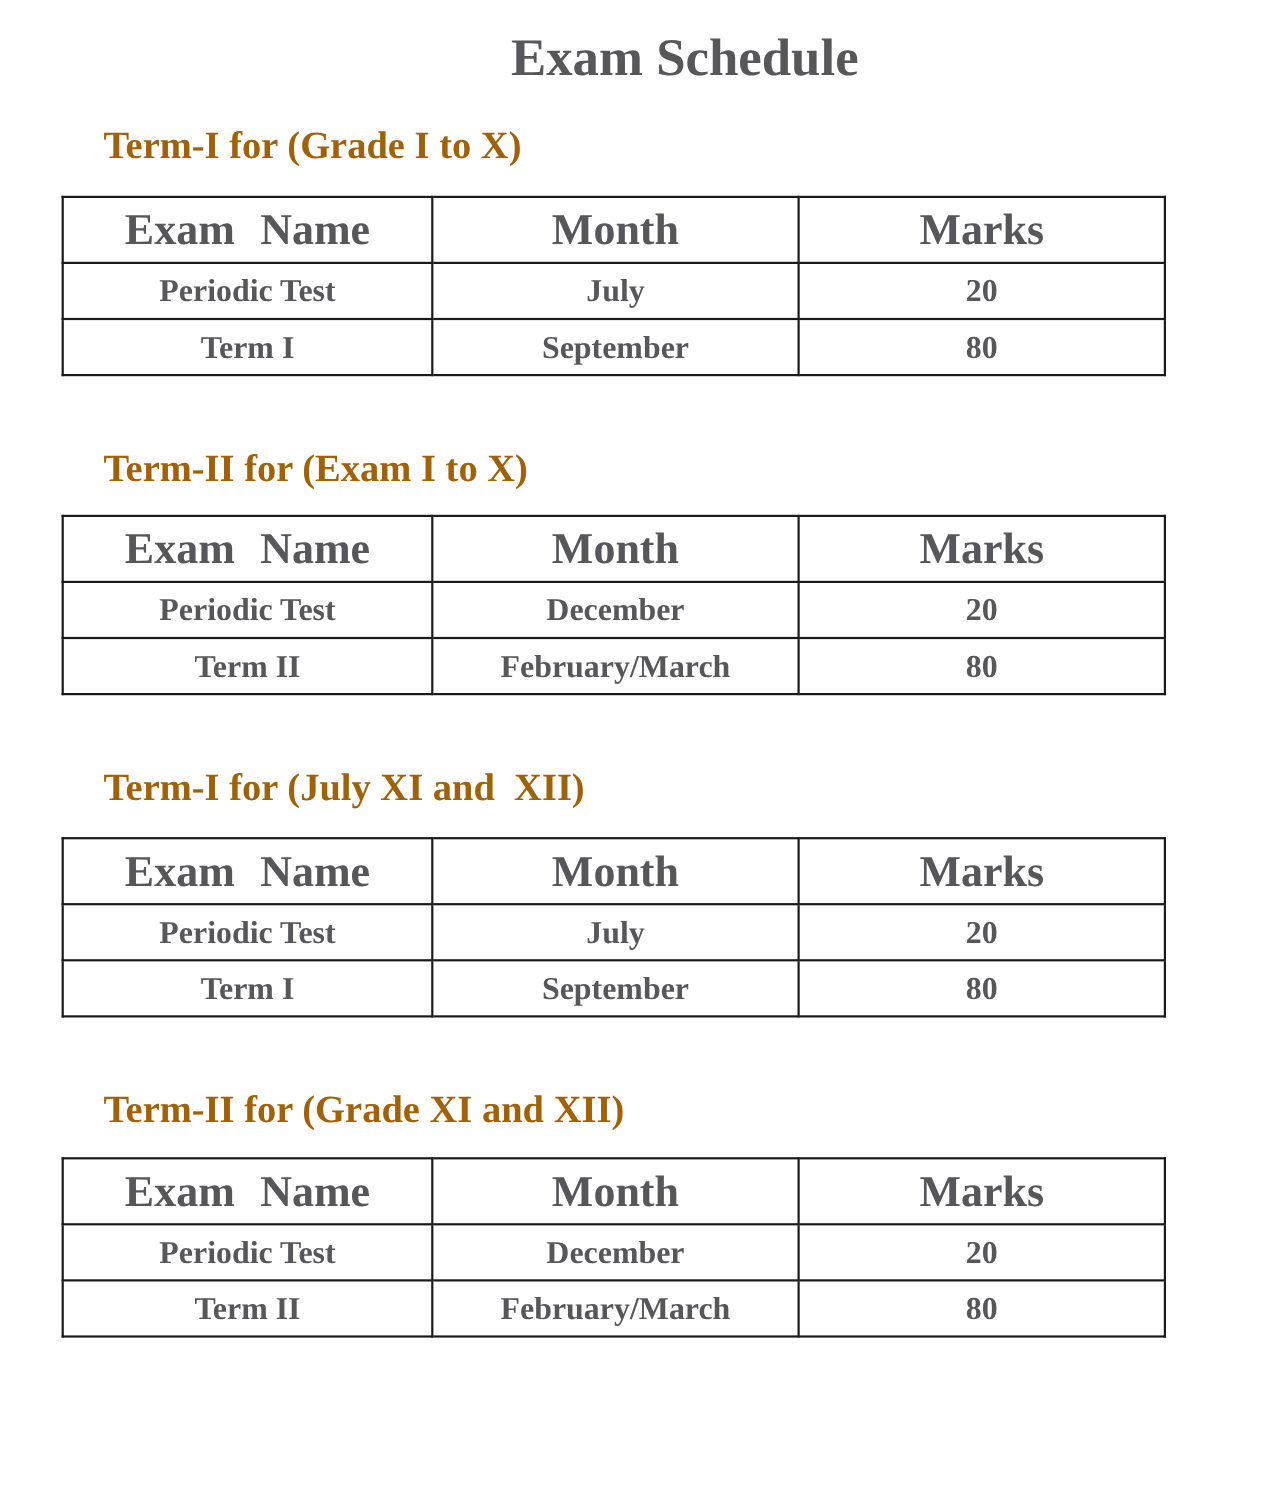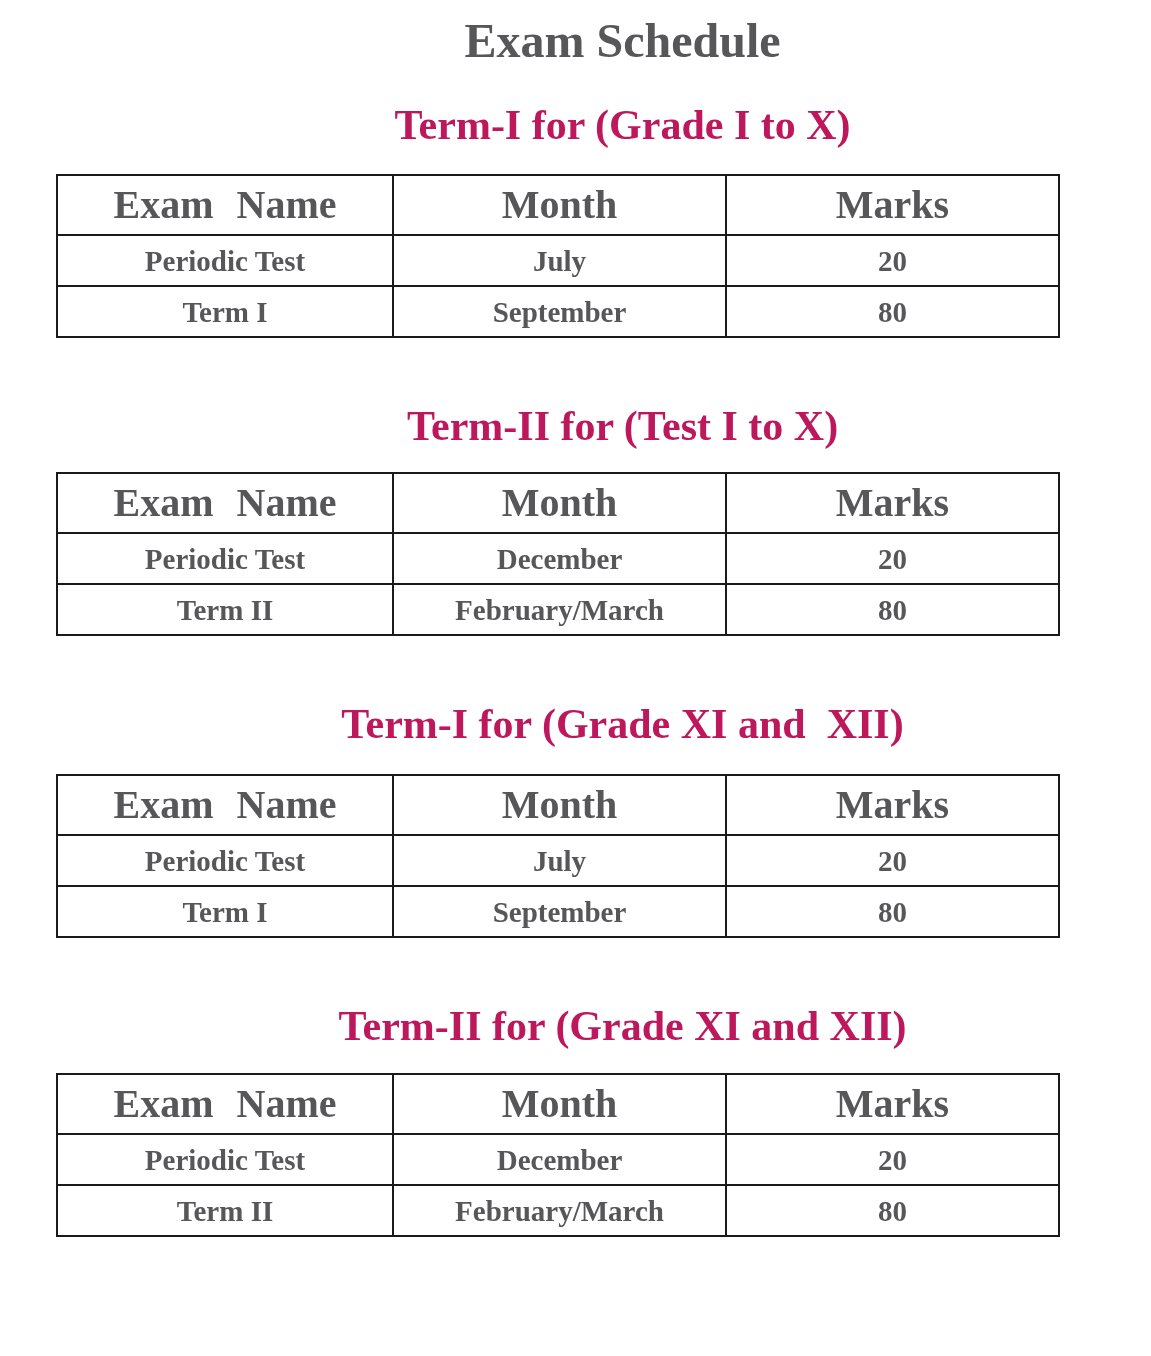--- a/index.html
+++ b/index.html
@@ -7,39 +7,39 @@
     width: 1151px;
     background: #ffffff;
   }
   body {
     height: 1356px;
     overflow: hidden;
     font-family: "Liberation Serif", serif;
     color: #57575a;
   }
   .doc {
-    padding-top: 12px;
+    padding-top: 24px;
   }
   
   .doc-title {
     margin-left: 94px;
     text-align: center;
     font-size: 48px;
     line-height: 1.2;
     font-weight: bold;
     color: #57575a;
     white-space: pre-wrap;
   }
   .section-heading {
     margin: 63px 0 0 94px;
-    text-align: center;
-    font-size: 42px;
+    text-align: left;
+    font-size: 35px;
     line-height: 1.2;
     font-weight: bold;
-    color: #be185d;
+    color: #a16207;
     white-space: pre-wrap;
   }
   .section:first-of-type .section-heading {
     margin-top: 30px;
   }
   table.exam-table {
     margin: 24px 0 0 56px;
     width: 1002px;
     table-layout: fixed;
     border-collapse: collapse;
@@ -102,21 +102,21 @@
       <tr>
         <td>Term I</td>
         <td>September</td>
         <td>80</td>
       </tr>
     </tbody>
       </table>
   </div>
 
   <div class="section">
-    <h2 class="section-heading">Term-II for (Test I to X)</h2>
+    <h2 class="section-heading">Term-II for (Exam I to X)</h2>
     <table class="exam-table">
       <colgroup>
           <col class="c1">
           <col class="c2">
           <col class="c3">
         </colgroup>
       <tbody>
           <tr>
         <th>Exam Name</th>
         <th>Month</th>
@@ -130,21 +130,21 @@
       <tr>
         <td>Term II</td>
         <td>February/March</td>
         <td>80</td>
       </tr>
     </tbody>
       </table>
   </div>
 
   <div class="section">
-    <h2 class="section-heading">Term-I for (Grade XI and  XII)</h2>
+    <h2 class="section-heading">Term-I for (July XI and  XII)</h2>
     <table class="exam-table">
       <colgroup>
           <col class="c1">
           <col class="c2">
           <col class="c3">
         </colgroup>
       <tbody>
           <tr>
         <th>Exam Name</th>
         <th>Month</th>

